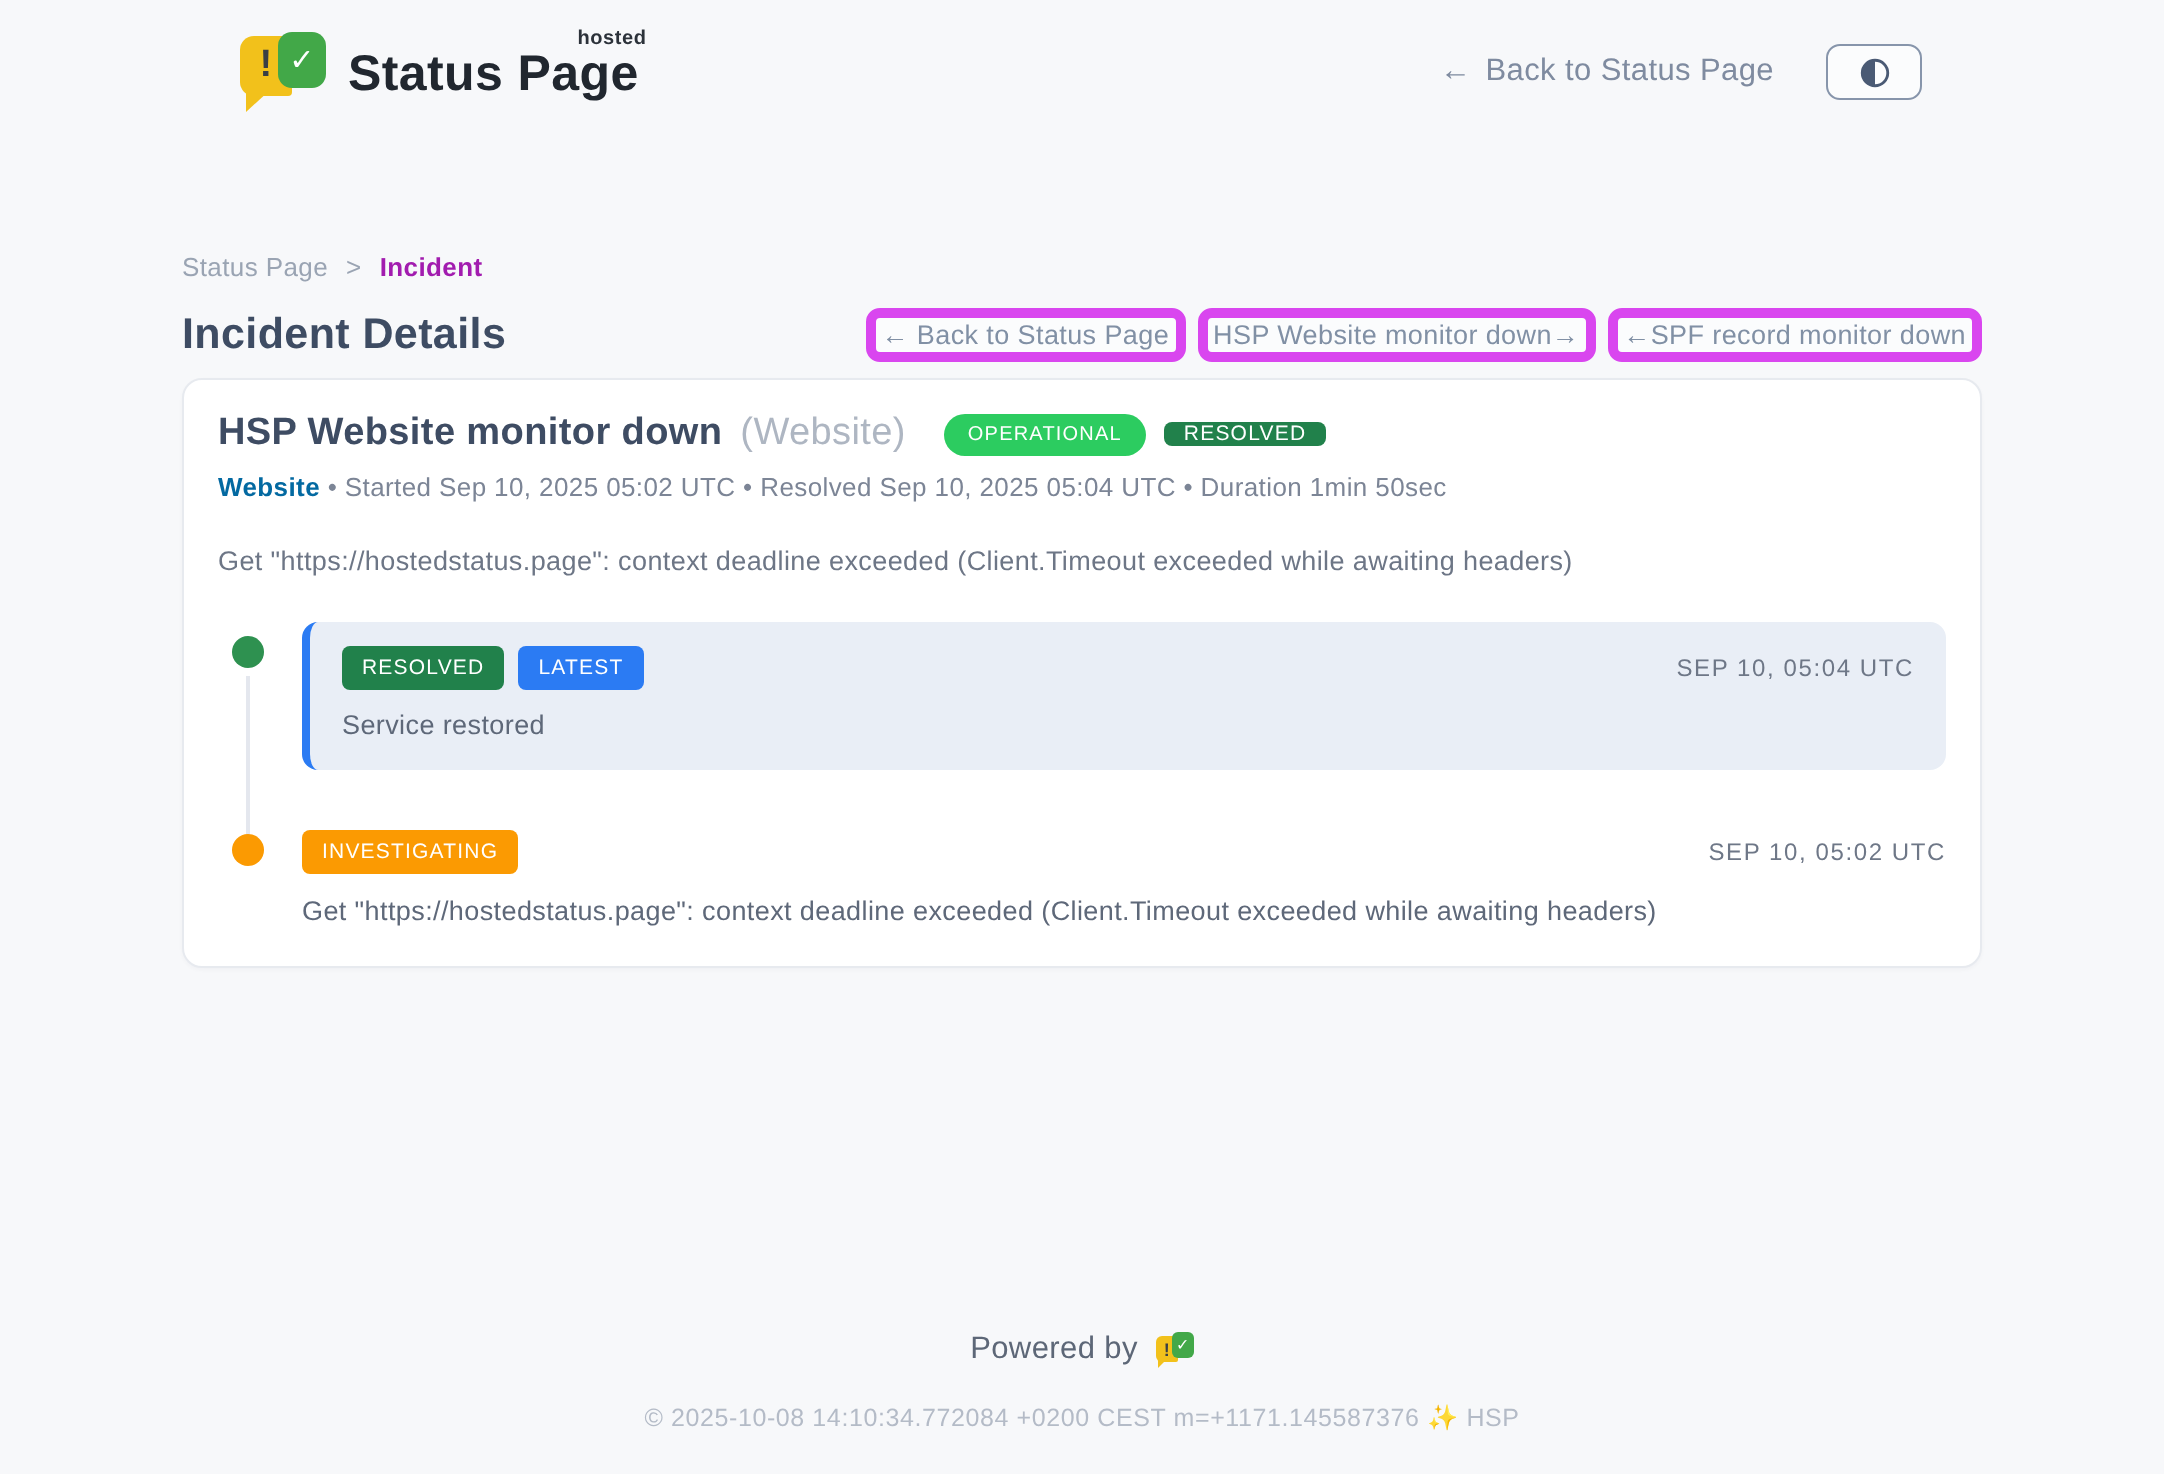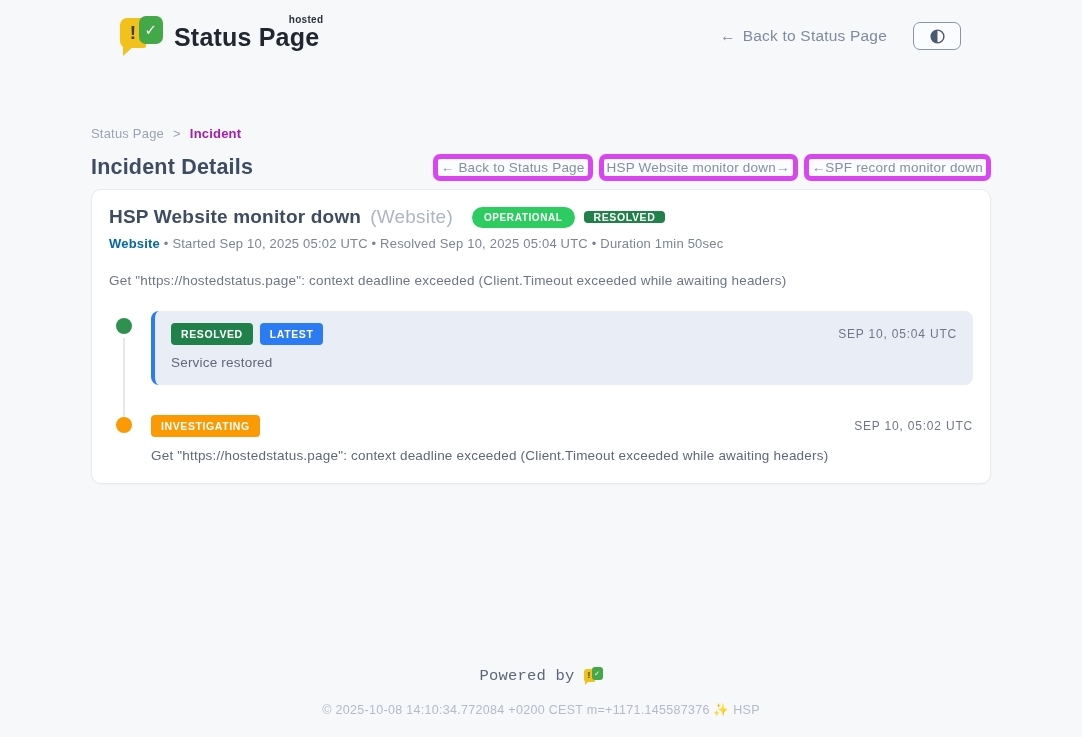--- a/index.html
+++ b/index.html
@@ -67,21 +67,21 @@
   
   .card {
     margin-top:8px; background:#ffffff; border:1px solid #e7eaef;
     border-radius:10px; padding:16px 17px 20px;
     box-shadow:0 1px 2px rgba(30,40,60,.03);
   }
   .card-title-row { display:flex; align-items:center; gap:9px; flex-wrap:wrap; }
   .incident-title { font-size:19px; font-weight:700; color:#3e4c63; }
   .incident-scope { font-size:19px; font-weight:400; color:#aeb6c2; }
   .badge {
-    display:inline-flex; align-items:center; color:#fff; font-weight:700;
+    display:inline-flex; align-items:center; color:#fff; font-weight:400;
     font-size:10px; letter-spacing:.6px; text-transform:uppercase;
   }
   .badge-operational { background:#2ccc60; border-radius:999px; padding:5px 12px; margin-left:10px; }
   .badge-resolved { background:#21814b; border-radius:4px; padding:0 10px; font-size:10.5px; }
   .badge-latest { background:#2b7bf3; border-radius:4px; padding:5px 10px; font-size:10.5px; }
   .badge-investigating { background:#fb9a02; border-radius:4px; padding:5px 10px; font-size:10.5px; }
 
   .meta-line { margin-top:8px; font-size:13px; color:#7c8596; }
   .meta-line b { color:#0369a1; font-weight:700; }
   .description { margin-top:22px; font-size:13.5px; color:#6d7686; }
@@ -107,21 +107,21 @@
   .tl-head { display:flex; align-items:center; justify-content:space-between; }
   .tl-badges { display:flex; gap:7px; }
   .tl-time { font-size:12px; color:#6e7787; letter-spacing:.8px; }
   .tl-message { margin-top:10px; font-size:13.5px; color:#5e6879; }
   .tl-body.plain .tl-message { margin-top:11px; }
 
   
   .footer { text-align:center; margin-top:182px; padding-bottom:24px; }
   .powered {
     display:inline-flex; align-items:flex-end; gap:9px;
-    font-size:15.5px; color:#5d6777; cursor:pointer;font-family:Liberation Mono, monospace;
+    font-size:15.5px; color:#5d6777; cursor:pointer;
   }
   .mini-mark { position:relative; width:19px; height:18px; display:inline-block; }
   .mm-yellow {
     position:absolute; left:0; top:2px; width:11px; height:13px;
     background:#f2c11b; border-radius:3px 1px 1px 3px;
     color:#3a3f45; font-weight:800; font-size:9px;
     display:flex; align-items:center; justify-content:center;
   }
   .mm-tail {
     position:absolute; left:1px; top:13px; width:0; height:0;

